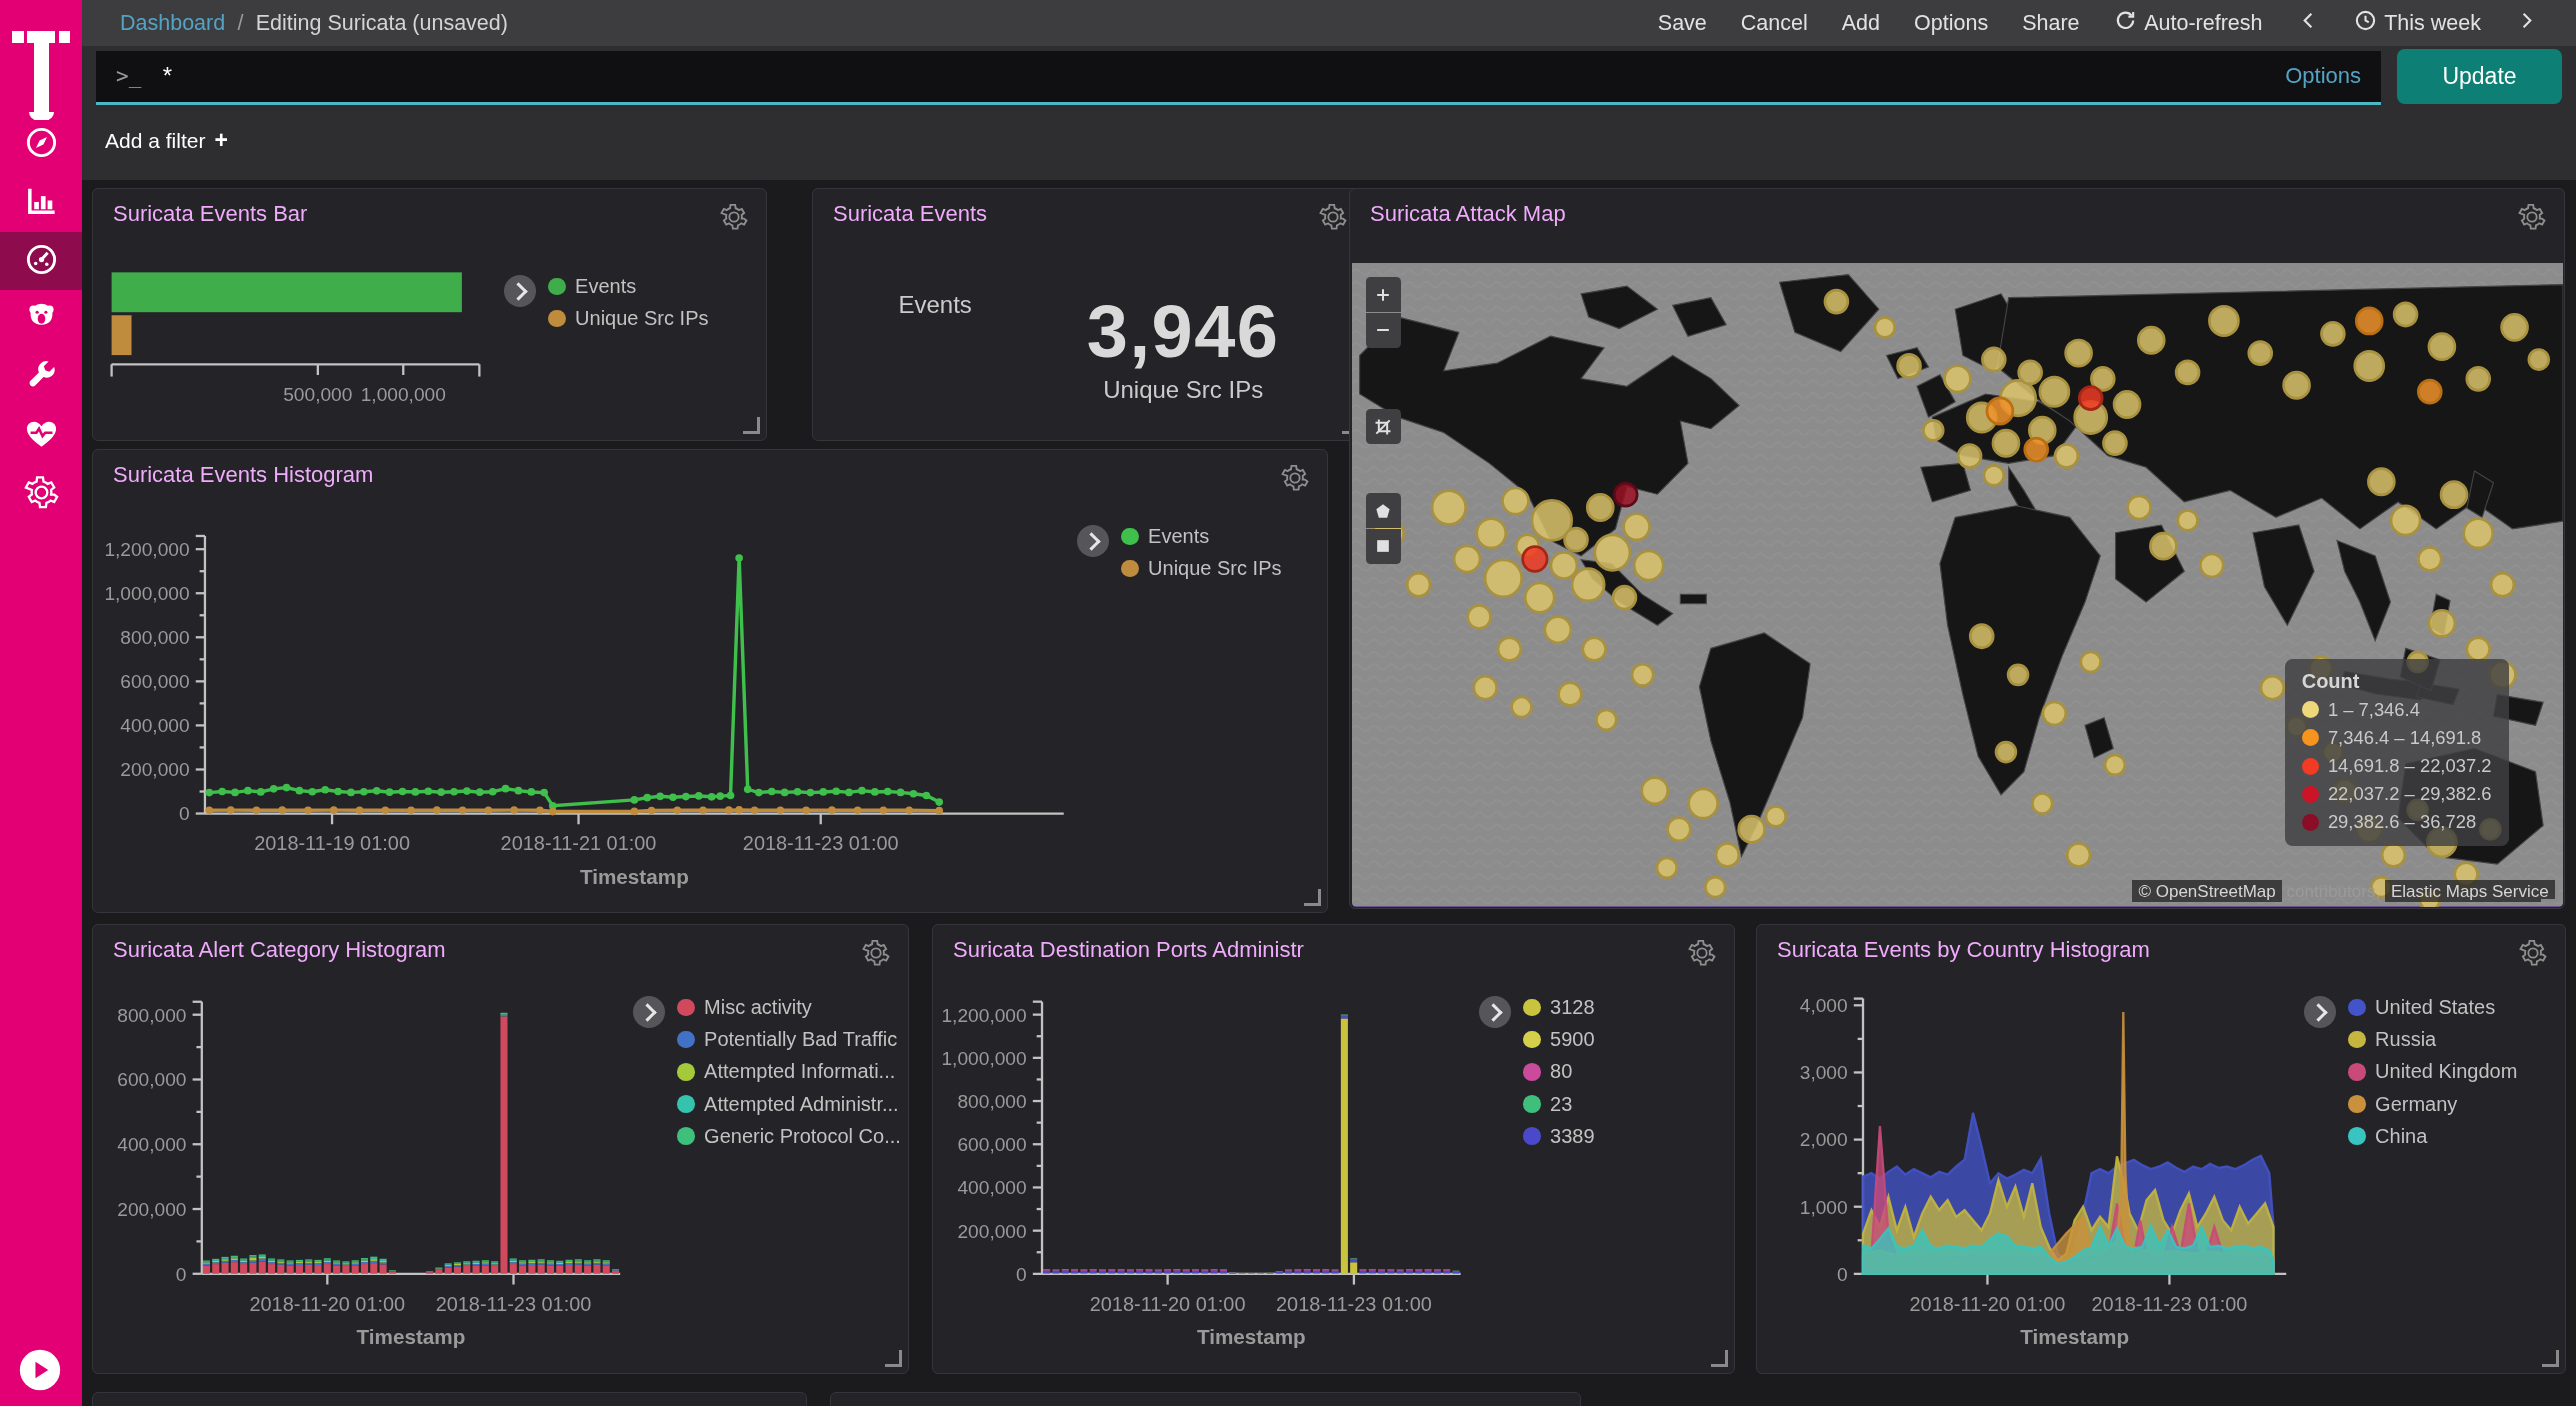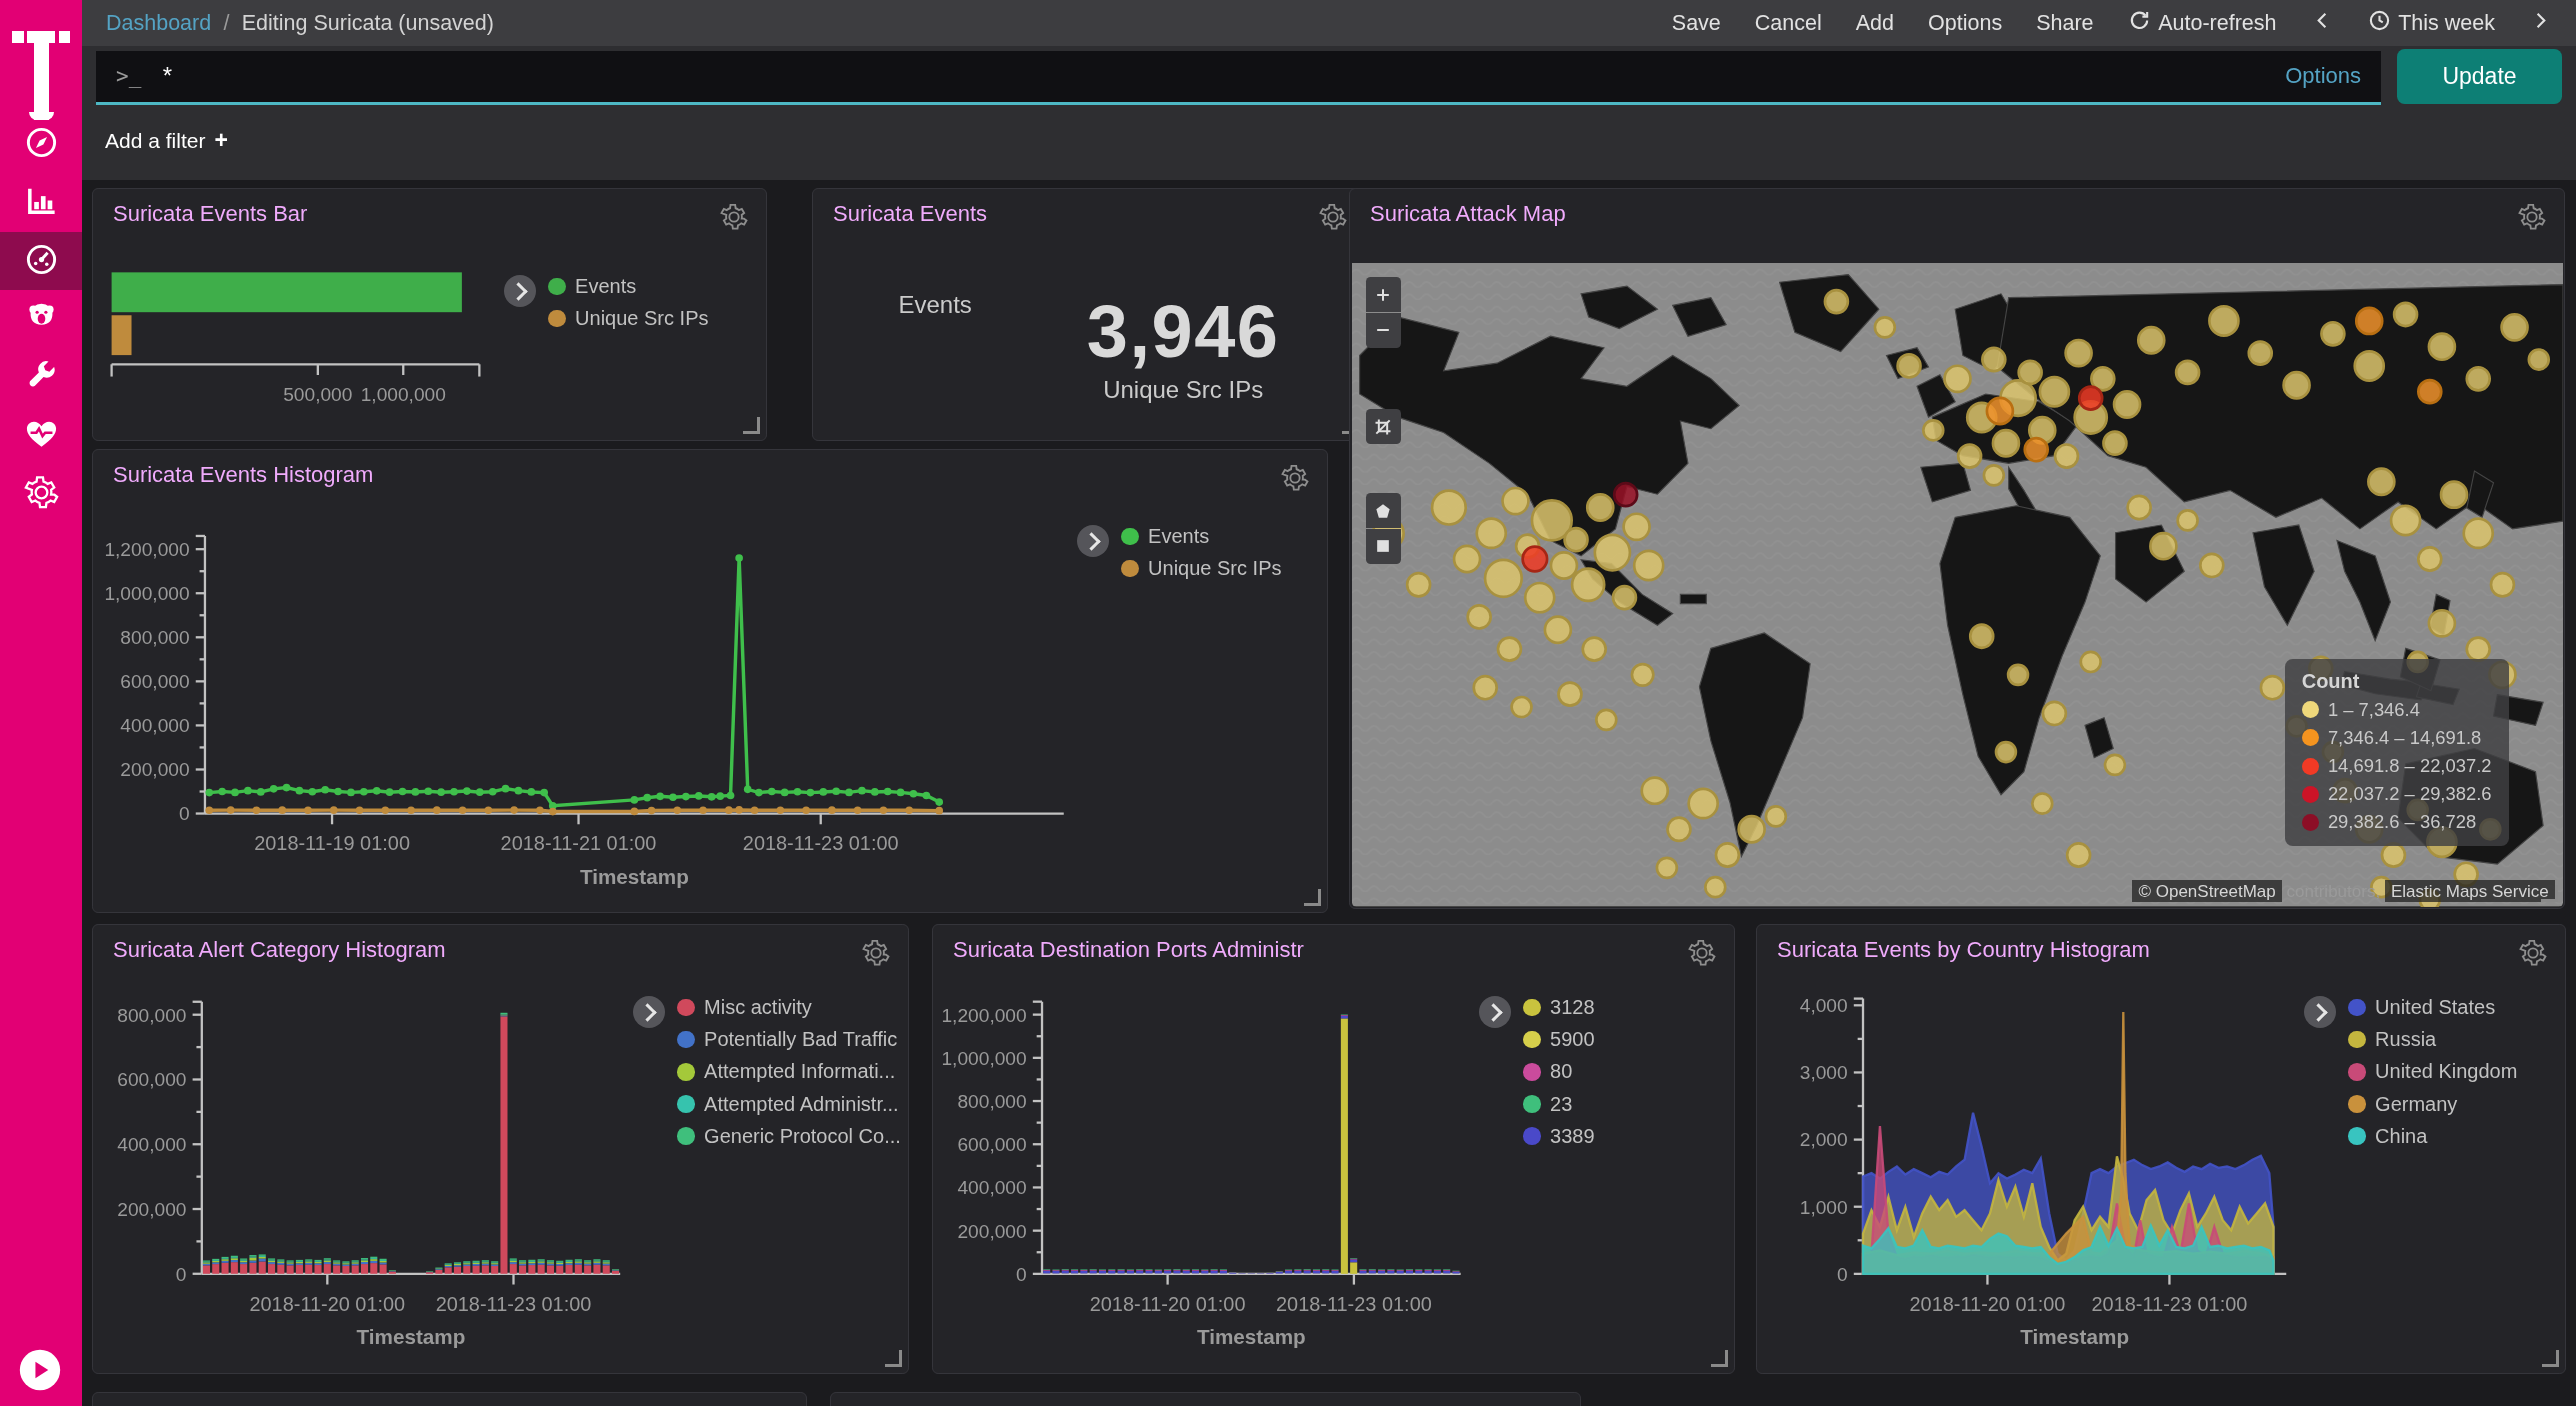--- a/index.html
+++ b/index.html
@@ -12,21 +12,21 @@
   #tlogo .sq{width:11.5px;height:11.5px;background:#fff;}
   #tlogo .bar{width:28px;height:11.5px;background:#fff;}
   #tlogo .stem{width:14.6px;height:77px;background:#fff;margin:0 auto;}
   #tlogo .foot{width:25px;height:7.7px;background:#fff;margin:-7.7px auto 0;border-radius:0 0 10.7px 10.7px;}
   .navitem{position:absolute;left:0;width:82px;height:58px;display:flex;align-items:center;justify-content:center;}
   .navitem.active{background:#8e0b4e;}
   .navitem svg{width:35px;height:35px;}
   #collapse-btn{position:absolute;left:18.4px;bottom:14px;width:44px;height:44px;}
 
   
-  #topbar{position:absolute;left:82px;top:0;right:0;height:46px;background:#3d3d40;display:flex;align-items:center;padding:0 24px;box-sizing:border-box;z-index:20;text-align:right;}
+  #topbar{position:absolute;left:82px;top:0;right:0;height:46px;background:#3d3d40;display:flex;align-items:center;padding:0 38px;box-sizing:border-box;z-index:20;text-align:right;}
   #breadcrumb{display:flex;align-items:center;font-size:21.5px;gap:12.3px;}
   #breadcrumb .bc-link{color:#54a3c4;cursor:pointer;}
   #breadcrumb .bc-sep{color:#9a9a9a;}
   #breadcrumb .bc-cur{color:#d4d4d4;}
   #topactions{margin-left:auto;display:flex;align-items:center;gap:34px;font-size:21.5px;color:#e2e2e2;}
   #topactions .ta{cursor:pointer;display:flex;align-items:center;gap:7.7px;}
   #topactions svg{width:23px;height:23px;stroke:#e2e2e2;fill:none;stroke-width:2.2;}
 
   
   #headerband{position:absolute;left:82px;top:46px;right:0;height:134px;background:#2e2e31;}
@@ -54,21 +54,21 @@
   .legend .item{display:flex;align-items:center;font-size:20px;color:#c2c2c2;cursor:pointer;white-space:nowrap;}
   .legend .dot{width:17.6px;height:17.6px;border-radius:50%;margin-right:9.2px;flex:none;}
 
   
   .metrics{position:absolute;left:0;right:0;top:100px;display:flex;justify-content:center;gap:115px;}
   .metric{text-align:center;}
   .mval{font-size:74px;font-weight:bold;color:#d9d9d9;letter-spacing:1.5px;}
   .mlab{font-size:24px;color:#cbcbcb;margin-top:1.5px;}
 
   
-  #mapwrap{position:absolute;left:1.5px;right:1.5px;top:74px;bottom:1.5px;overflow:hidden;border-radius:0 0 4.6px 4.6px;background:#000000;}
+  #mapwrap{position:absolute;left:1.5px;right:1.5px;top:74px;bottom:1.5px;overflow:hidden;border-radius:0 0 4.6px 4.6px;background:#4c1d95;}
   #mapwrap svg.base{position:absolute;left:0;top:0;width:100%;height:100%;}
   .mapctl{position:absolute;left:14px;width:35px;background:transparent;z-index:5;}
   .mapbtn{width:35px;height:35px;background:#3f3f42;color:#e0e0e0;display:flex;align-items:center;justify-content:center;cursor:pointer;margin-bottom:1.5px;border-radius:4.6px;}
   .mapbtn svg{width:20px;height:20px;stroke:#e0e0e0;stroke-width:2.4;fill:none;}
   #maplegend{position:absolute;right:54px;bottom:61px;background:rgba(64,64,66,0.82);border-radius:7.7px;padding:10.7px 17px 12.3px;z-index:5;}
   #maplegend .mtitle{font-size:20px;font-weight:bold;color:#d6d6d6;margin-bottom:6.1px;}
   #maplegend .mitem{display:flex;align-items:center;font-size:18.4px;color:#c9c9c9;margin-top:6.1px;white-space:nowrap;}
   #maplegend .mdot{width:17px;height:17px;border-radius:50%;margin-right:9.2px;flex:none;}
   #attribution{position:absolute;right:7.7px;bottom:4.6px;font-size:17px;z-index:5;white-space:nowrap;}
   #attribution .chip{background:rgba(34,34,34,0.75);color:#d6d6d6;padding:1.5px 6.1px;}

